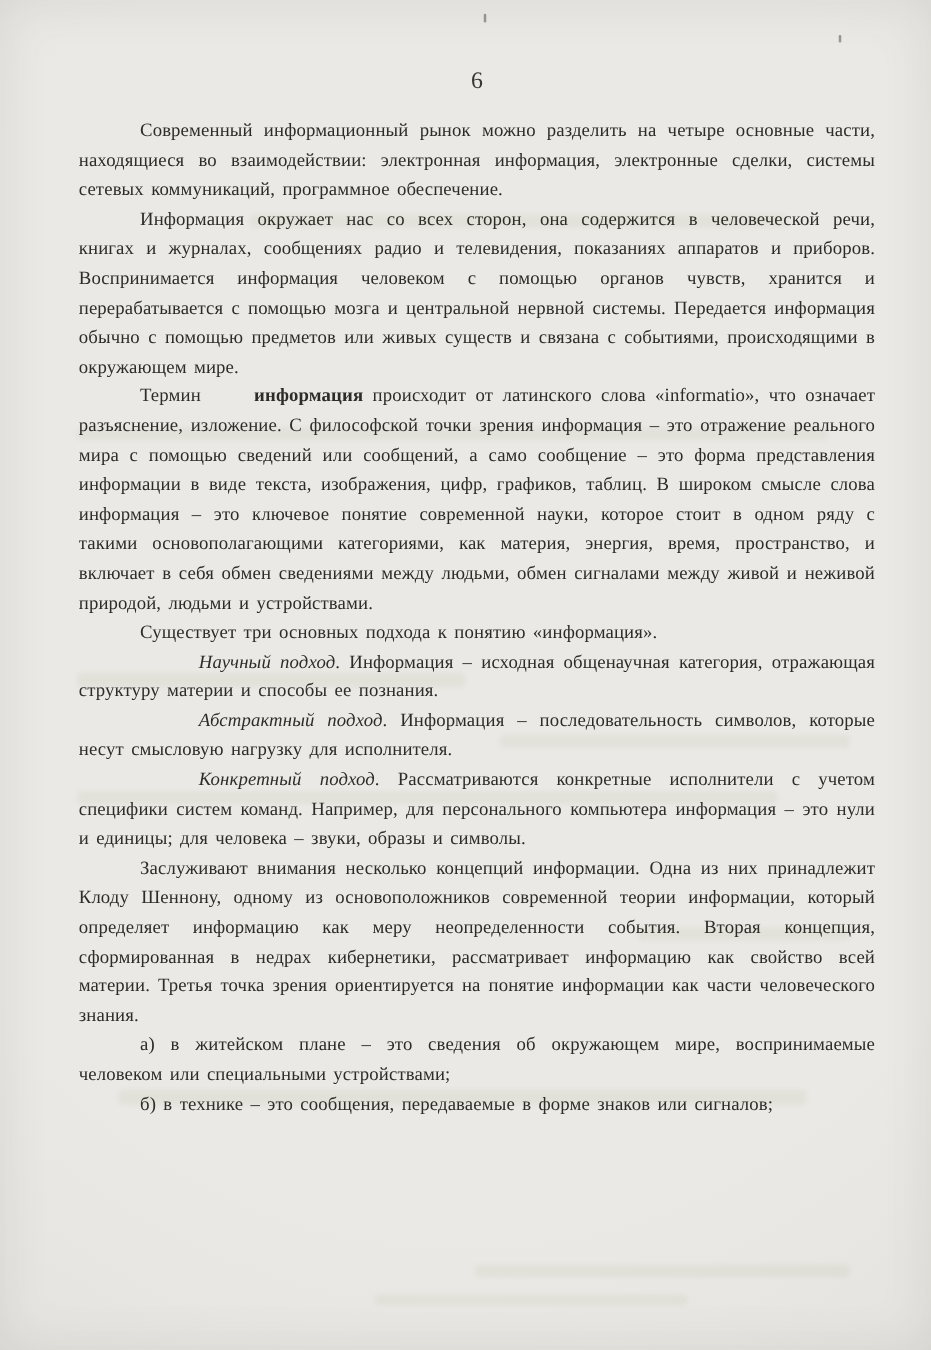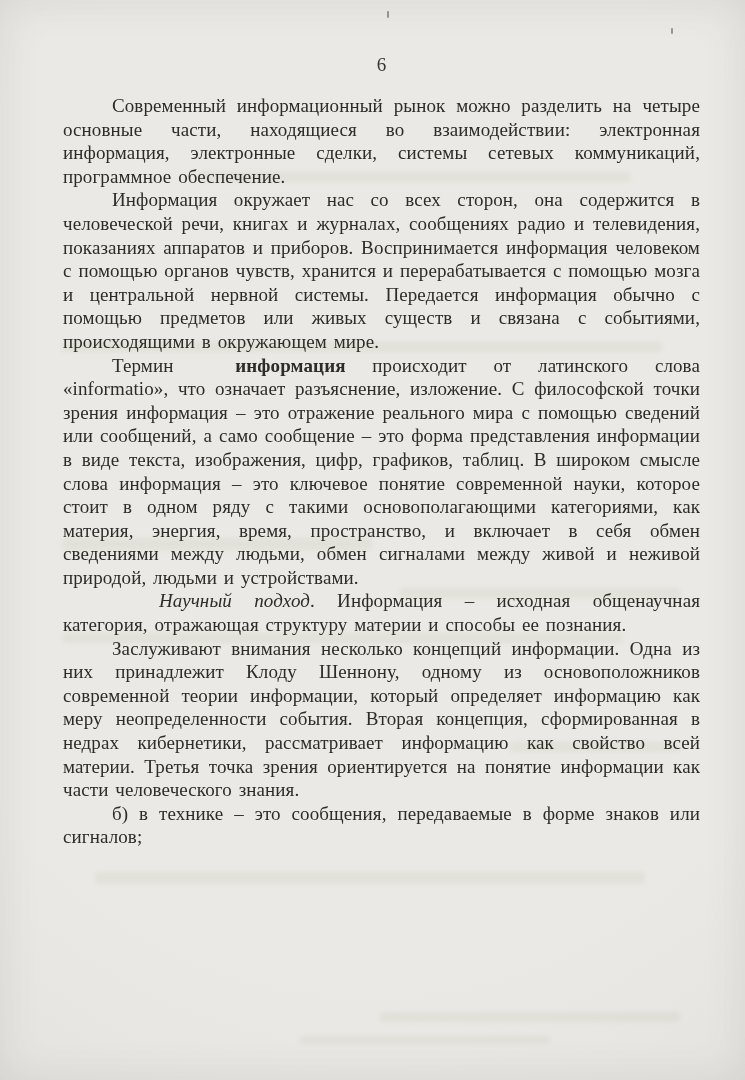--- a/index.html
+++ b/index.html
@@ -31,21 +31,21 @@
     position: absolute;
     top: 94px;
     left: 63px;
     width: 637px;
   }
   .text-block p {
     margin: 0;
     padding: 0;
     text-indent: 49px;
     text-align: justify;
-    font-size: 19px;
+    font-size: 15px;
     line-height: 23.6px;
     word-spacing: 2px;
     letter-spacing: 0.1px;
   }
   .bold-term { font-weight: bold; margin-left: 35px; }
   .italic-lead { font-style: italic; margin-left: 47px; }
 
   
   .bleed {
     position: absolute;
@@ -96,25 +96,29 @@
   <div class="page-number">6</div>
 
   <div class="text-block">
 
     <p><span>Современный информационный рынок можно разделить на четыре основные части, находящиеся во взаимодействии: электронная информация, электронные сделки, системы сетевых коммуникаций, программное обеспечение.</span></p>
 
     <p><span>Информация окружает нас со всех сторон, она содержится в человеческой речи, книгах и журналах, сообщениях радио и телевидения, показаниях аппаратов и приборов. Воспринимается информация человеком с помощью органов чувств, хранится и перерабатывается с помощью мозга и центральной нервной системы. Передается информация обычно с помощью предметов или живых существ и связана с событиями, происходящими в окружающем мире.</span></p>
 
     <p><span>Термин </span><span class="bold-term">информация</span><span> происходит от латинского слова «informatio», что означает разъяснение, изложение. С философской точки зрения информация – это отражение реального мира с помощью сведений или сообщений, а само сообщение – это форма представления информации в виде текста, изображения, цифр, графиков, таблиц. В широком смысле слова информация – это ключевое понятие современной науки, которое стоит в одном ряду с такими основополагающими категориями, как материя, энергия, время, пространство, и включает в себя обмен сведениями между людьми, обмен сигналами между живой и неживой природой, людьми и устройствами.</span></p>
 
+    <p><span>Существует три основных подхода к понятию «информация».</span></p>
 
     <p><span class="italic-lead">Научный подход</span><span>. Информация – исходная общенаучная категория, отражающая структуру материи и способы ее познания.</span></p>
 
+    <p><span class="italic-lead">Абстрактный подход</span><span>. Информация – последовательность символов, которые несут смысловую нагрузку для исполнителя.</span></p>
 
+    <p><span class="italic-lead">Конкретный подход</span><span>. Рассматриваются конкретные исполнители с учетом специфики систем команд. Например, для персонального компьютера информация – это нули и единицы; для человека – звуки, образы и символы.</span></p>
 
     <p><span>Заслуживают внимания несколько концепций информации. Одна из них принадлежит Клоду Шеннону, одному из основоположников современной теории информации, который определяет информацию как меру неопределенности события. Вторая концепция, сформированная в недрах кибернетики, рассматривает информацию как свойство всей материи. Третья точка зрения ориентируется на понятие информации как части человеческого знания.</span></p>
 
 
+    <p><span>а) в житейском плане – это сведения об окружающем мире, воспринимаемые человеком или специальными устройствами;</span></p>
 
     <p><span>б) в технике – это сообщения, передаваемые в форме знаков или сигналов;</span></p>
 
   </div>
 </div>
 
 </body></html>

